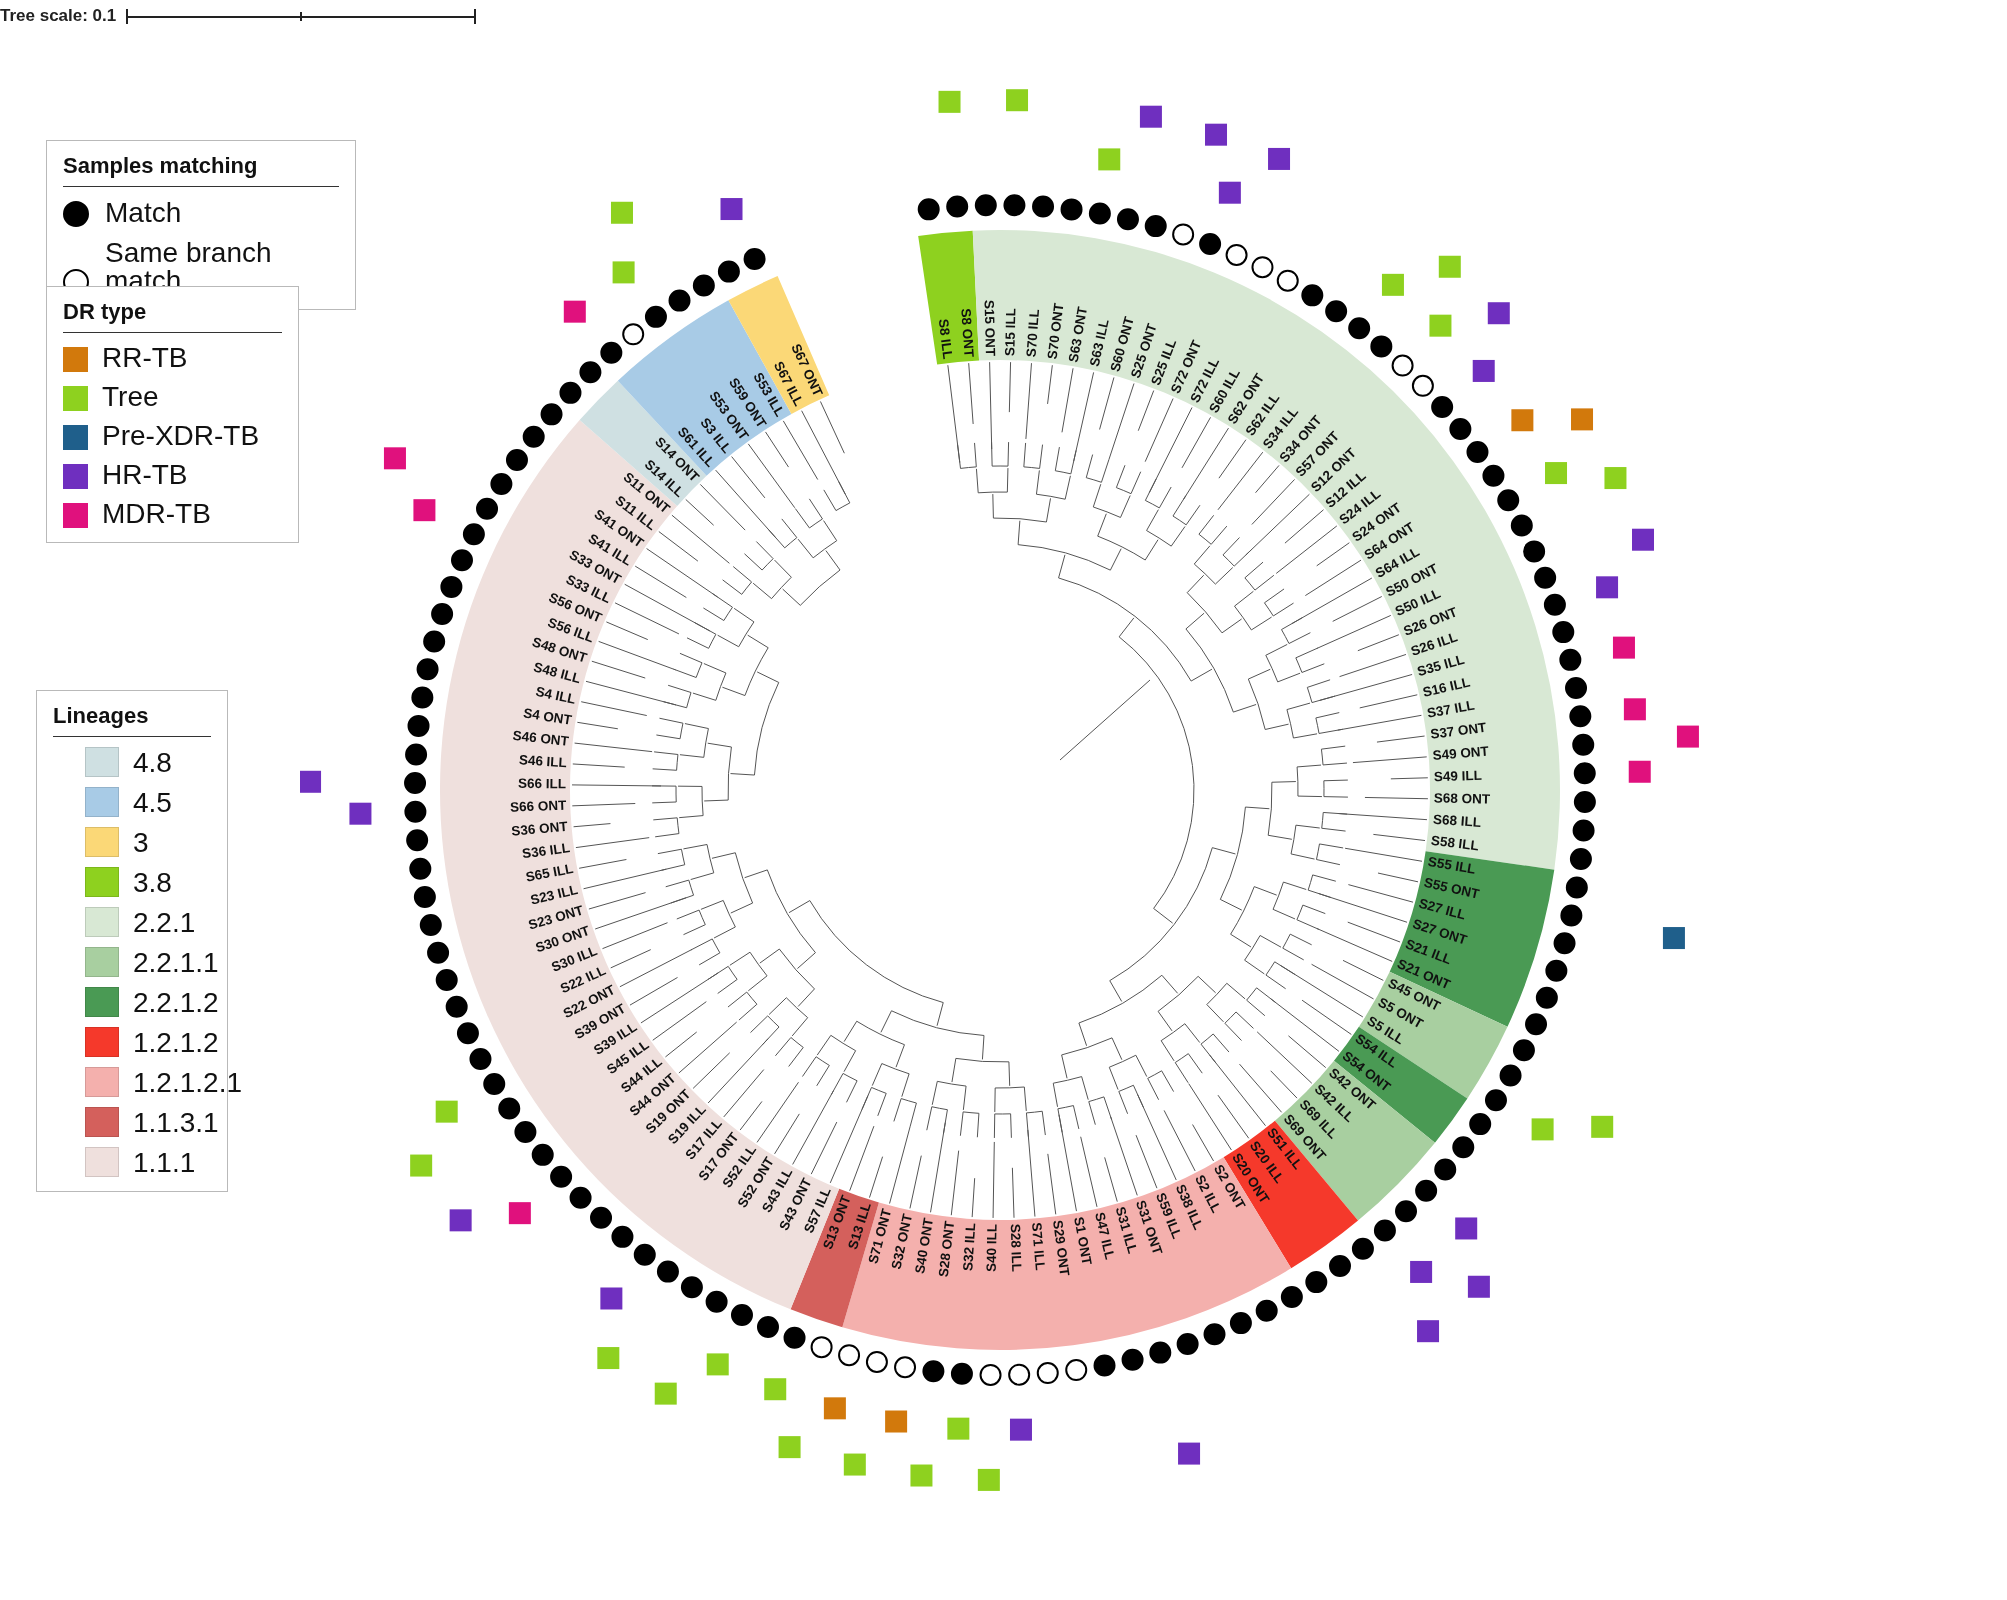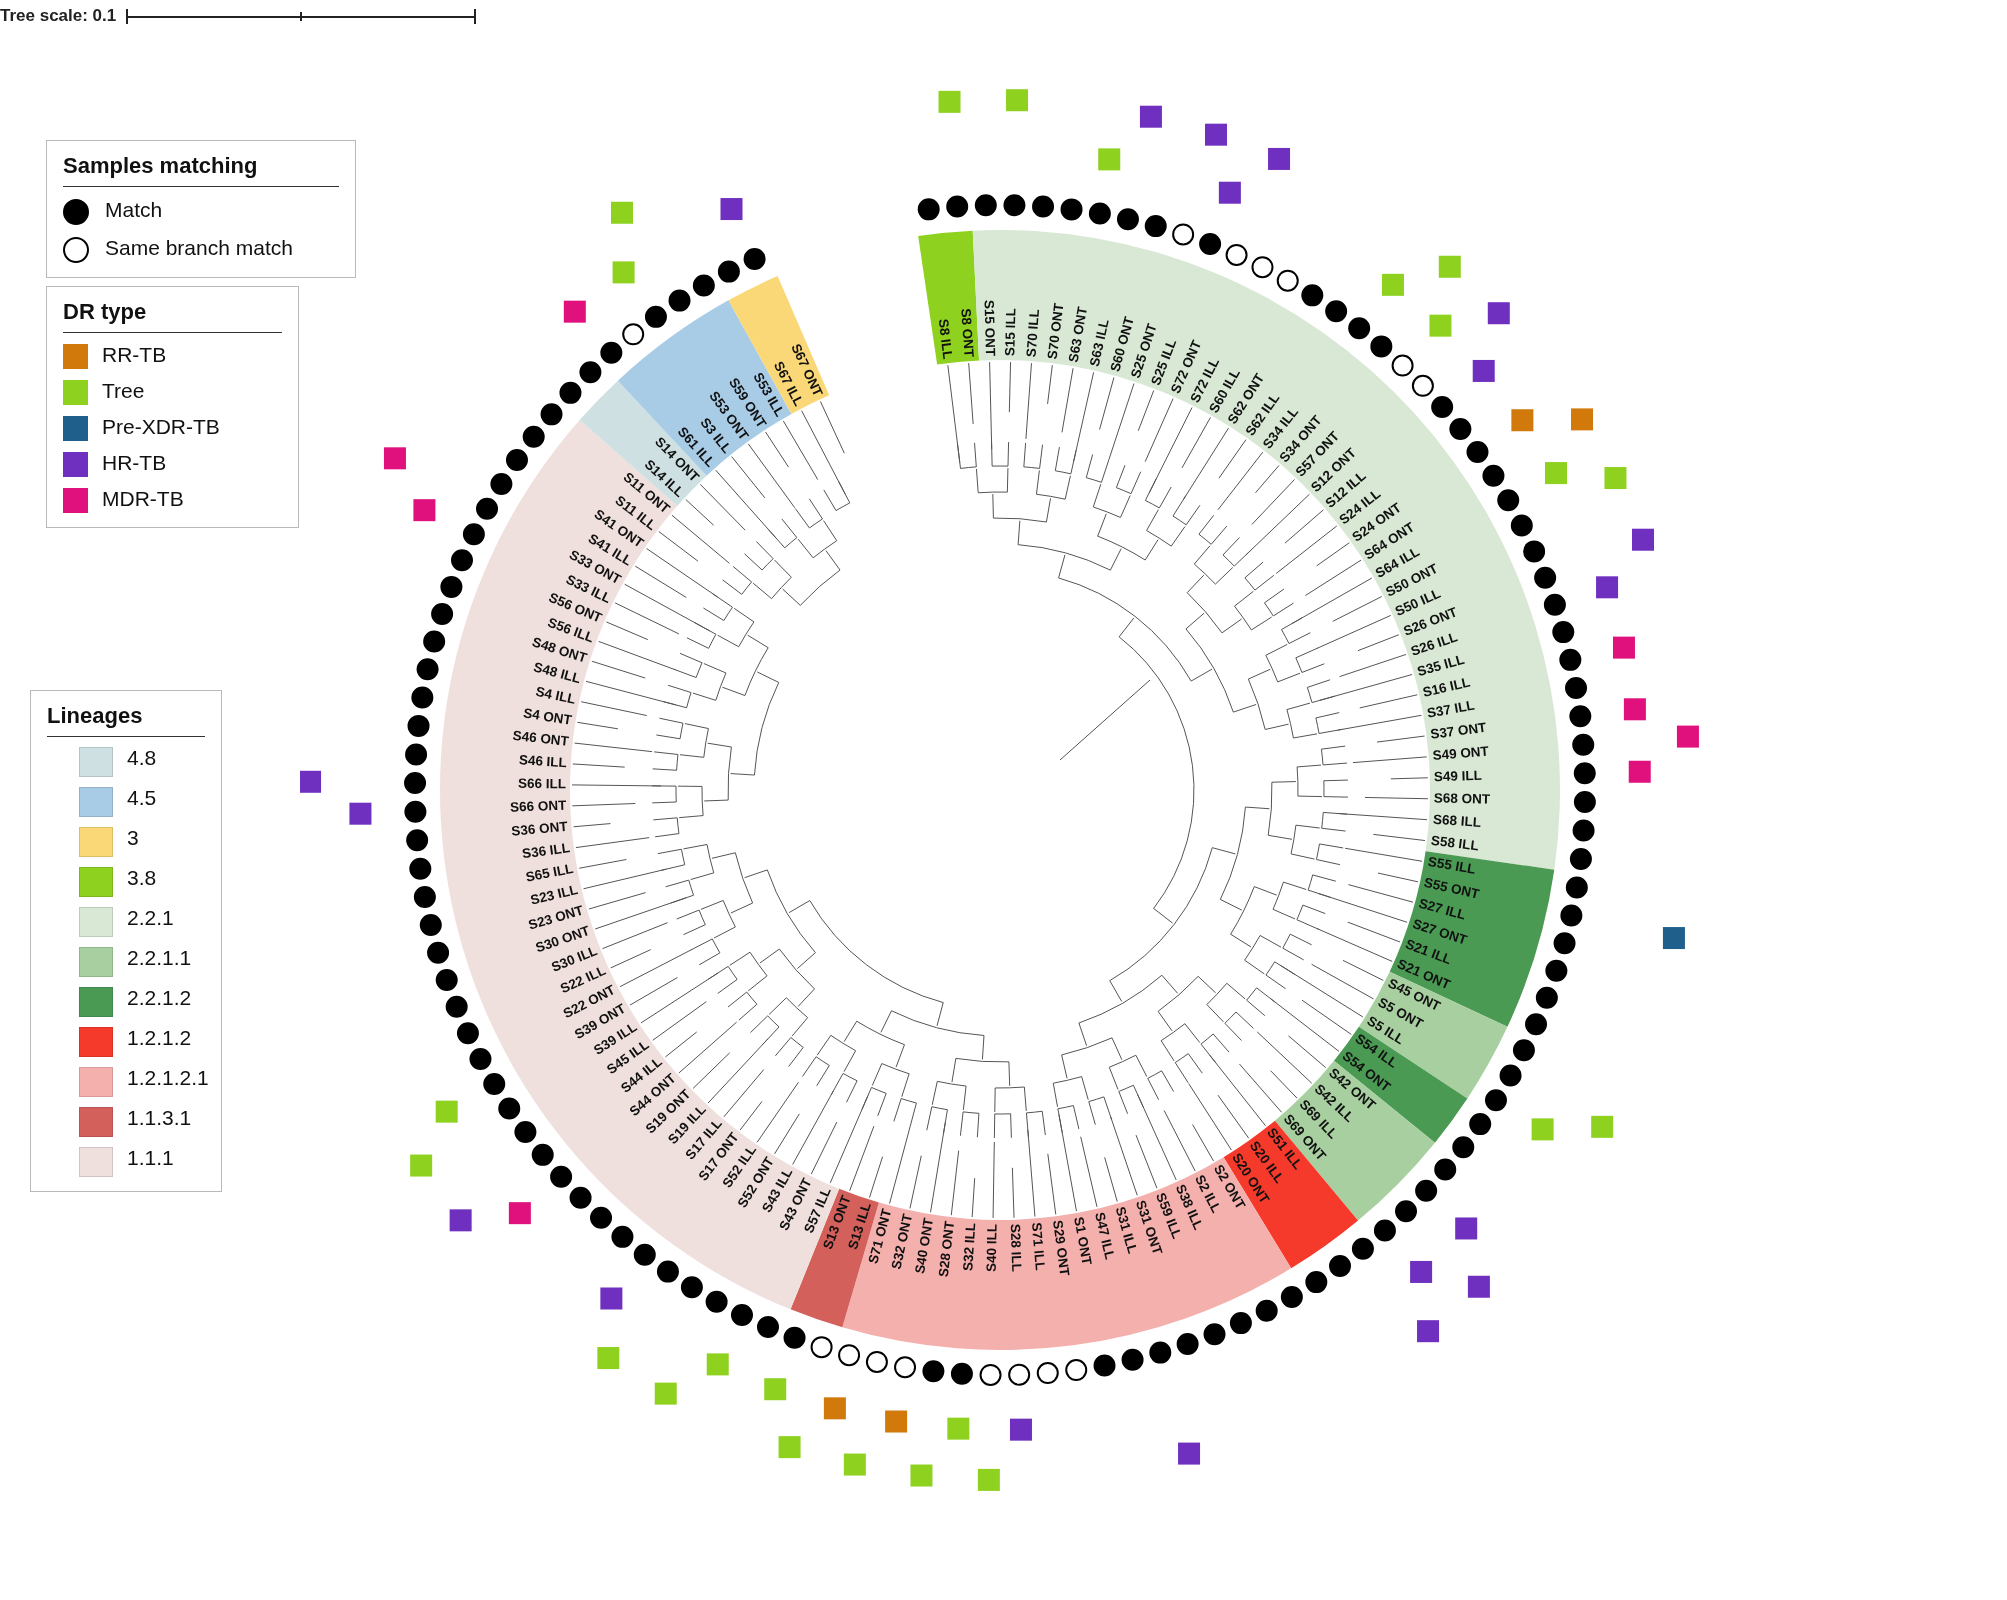--- a/index.html
+++ b/index.html
@@ -65,24 +65,24 @@
   .legend h3 {
     margin: 0 0 6px 0;
     font-size: 22px;
     font-weight: bold;
     color: #111;
     padding-bottom: 7px;
     border-bottom: 1.5px solid #333;
   }
   .legend .row {
     display: flex;
-    align-items: flex-start;
+    align-items: flex-end;
     gap: 16px;
     margin-top: 12px;
-    font-size: 21px;
+    font-size: 28px;
     color: #111;
   }
   .legend .row .lbl { line-height: 1; }
 
   .dot {
     width: 26px; height: 26px; border-radius: 50%;
     border: 2px solid #000; box-sizing: border-box;
     flex: 0 0 auto;
   }
   .dot.filled { background: #000; }
@@ -94,21 +94,21 @@
   }
   .swatch {
     width: 34px; height: 30px;
     flex: 0 0 auto;
     border: 1px solid rgba(0,0,0,0.12);
     box-sizing: border-box;
   }
 
   #legend-match { left: 46px; top: 92px; width: 310px; margin-top: 48px; }
   #legend-dr    { left: 46px; top: 286px; width: 253px; }
-  #legend-lin   { left: 30px; top: 690px; width: 192px; }
+  #legend-lin   { left: 36px; top: 690px; width: 192px; }
 
   #legend-lin .row { gap: 14px; margin-top: 10px; padding-left: 32px; }
   #legend-dr .row  { gap: 14px; margin-top: 11px; }
 
   
   #tree-figure {
     position: absolute;
     left: 300px;
     top: 0;
     width: 1707px;

